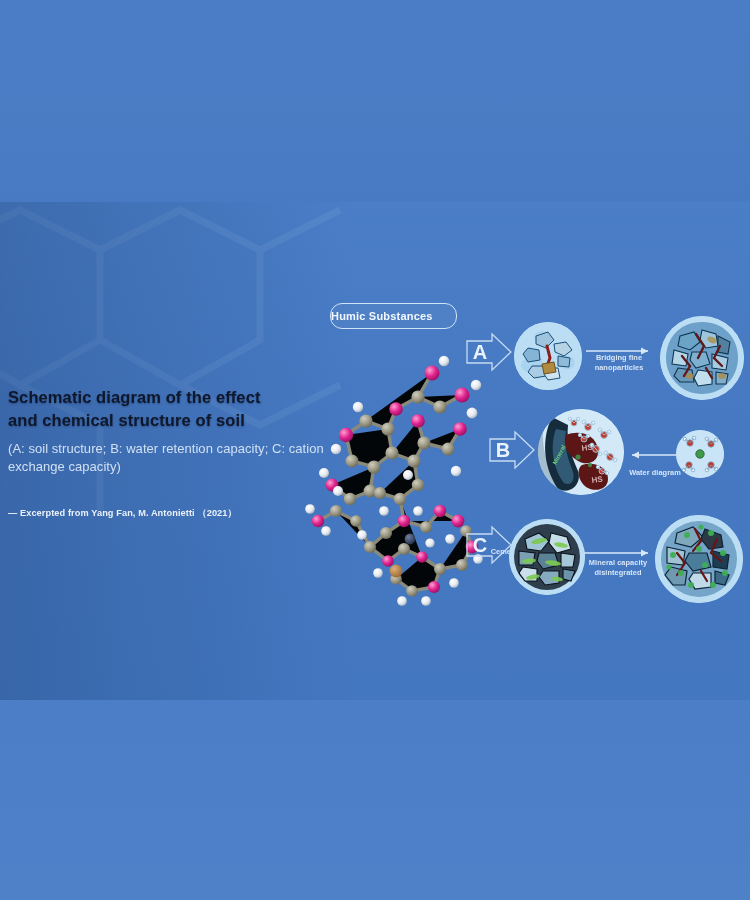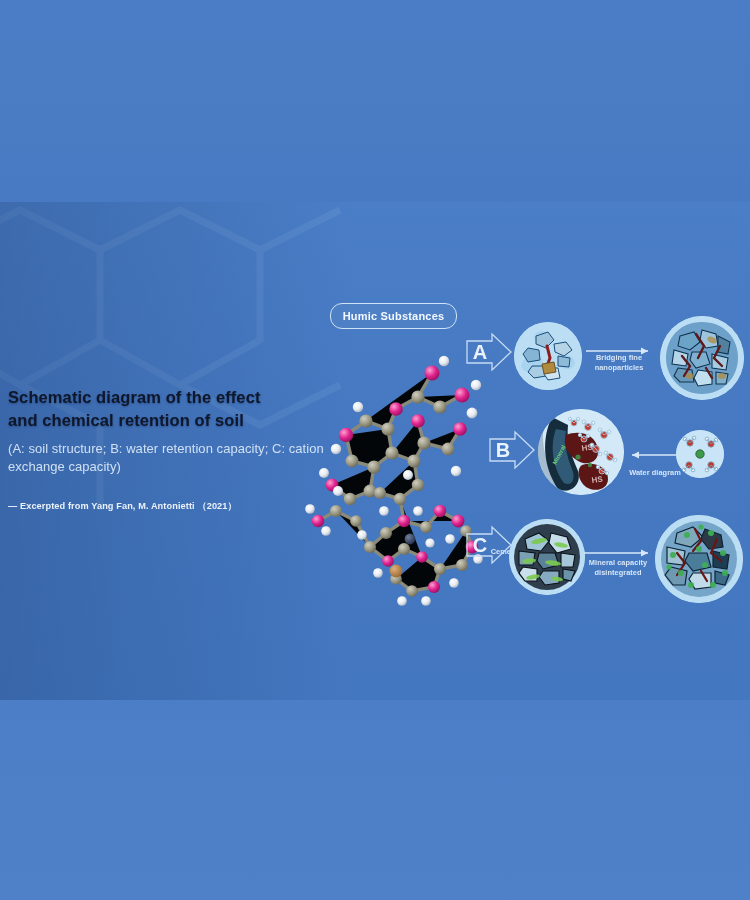--- a/index.html
+++ b/index.html
@@ -26,27 +26,27 @@
   .leftshade{position:absolute;left:0;top:202px;width:420px;height:498px;
     background:linear-gradient(90deg,rgba(30,62,115,.30),rgba(30,62,115,0) 85%);
     pointer-events:none;}
 
   
   .textblock{position:absolute;left:8px;top:386px;width:340px;}
   .title{color:#0f172a;font-size:16.5px;font-weight:700;line-height:1.42;
          letter-spacing:.1px;text-shadow:0 1px 2px rgba(20,45,90,.45);}
   .subtitle{color:#cfe0f4;font-size:13px;line-height:1.4;margin-top:7px;
             letter-spacing:.05px;}
-  .credit{color:#eaf1fb;font-size:9.2px;font-weight:700;margin-top:24px;
+  .credit{color:#eaf1fb;font-size:9.2px;font-weight:700;margin-top:31px;
           letter-spacing:.1px;}
 
   
   .pill{position:absolute;left:330px;top:303px;width:125px;height:24px;
         border:1.4px solid #cfe4f7;border-radius:12px;
-        display:flex;align-items:center;justify-content:center;
+        display:flex;align-items:center;justify-content:flex-start;
         color:#f2f8ff;font-size:11px;font-weight:600;letter-spacing:.2px;
         background:rgba(255,255,255,.04);}
 
   
   .molecule{position:absolute;left:300px;top:325px;width:200px;height:290px;}
 
   
   .arrowtag{position:absolute;width:46px;height:40px;}
   .arrowtag .glyph{position:absolute;left:3px;top:6px;width:22px;
       text-align:center;color:#e9f2fd;font-size:20px;font-weight:700;
@@ -94,21 +94,21 @@
       <path d="M60 195 L140 235 L140 320"></path>
       <path d="M220 195 L300 235 L380 195"></path>
       <path d="M300 60 L380 20"></path>
     </g>
   </svg>
   <div class="leftshade"></div>
 
   <div class="textblock">
     <div class="title">
       <div>Schematic diagram of the effect</div>
-      <div>and chemical retention of soil</div>
+      <div>and chemical structure of soil</div>
     </div>
     <div class="subtitle">(A: soil structure; B: water retention capacity; C: cation exchange capacity)</div>
     <div class="credit">— Excerpted from Yang Fan, M. Antonietti （2021）</div>
   </div>
 
   <div class="pill">
     <span>Humic Substances</span>
   </div>
 
   <svg class="molecule" viewBox="0 0 200 290">

